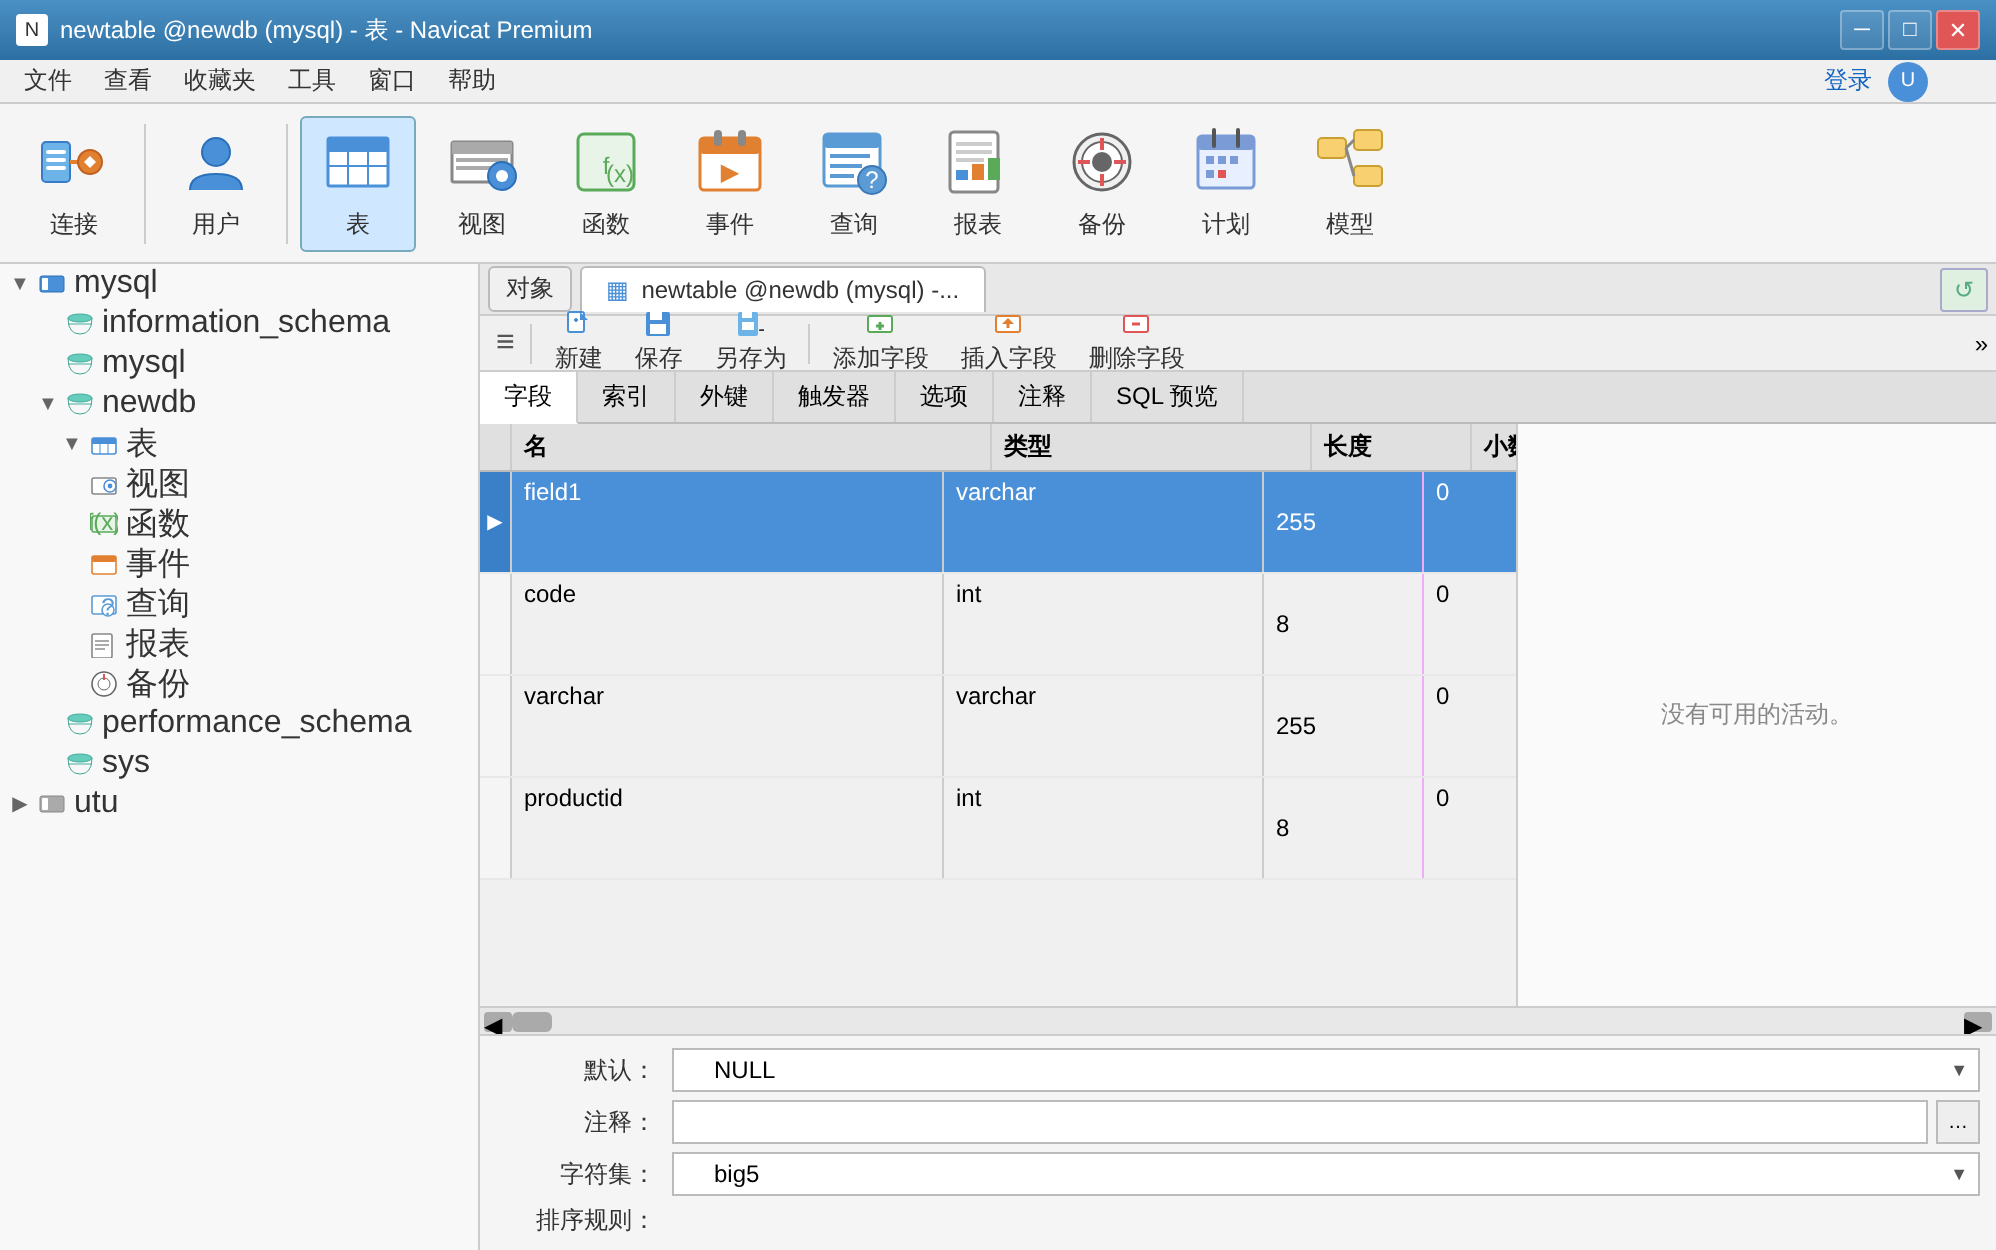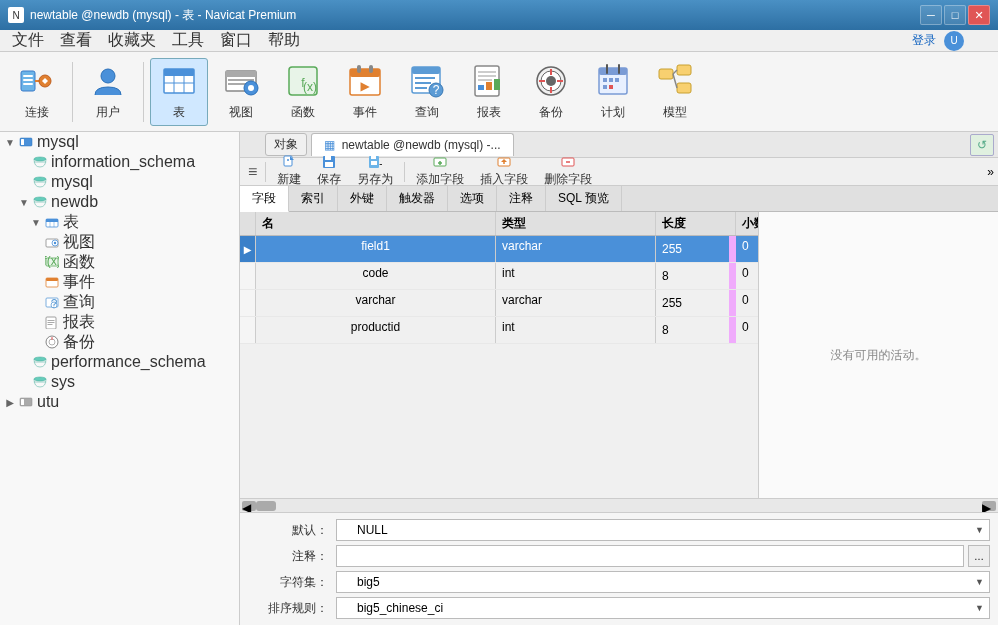--- a/index.html
+++ b/index.html
@@ -24,21 +24,21 @@
 
     
     .menu-bar {
       background: #f0f0f0;
       height: 22px;
       display: flex;
       align-items: center;
       padding: 0 4px;
       border-bottom: 1px solid #ccc;
     }
-    .menu-item { padding: 2px 8px; cursor: pointer; font-size: 16px; color: #333; }
+    .menu-item { padding: 2px 8px; cursor: pointer; font-size: 12px; color: #333; }
     .menu-bar-right { margin-left: auto; font-size: 12px; color: #333; padding-right: 30px; display: flex; align-items: center; gap: 8px; }
 
     
     .toolbar {
       background: #f5f5f5;
       height: 80px;
       display: flex;
       align-items: center;
       padding: 4px 8px;
       border-bottom: 1px solid #ccc;
@@ -100,21 +100,21 @@
 
     
     .object-bar {
       background: #e8e8e8;
       height: 26px;
       display: flex;
       align-items: center;
       border-bottom: 1px solid #ccc;
       padding: 0 4px;
     }
-    .obj-btn { padding: 2px 8px; font-size: 12px; color: #333; cursor: pointer; border: 1px solid #bbb; background: #f0f0f0; border-radius: 3px; margin-left: 21px; }
+    .obj-btn { padding: 2px 8px; font-size: 12px; color: #333; cursor: pointer; border: 1px solid #bbb; background: #f0f0f0; border-radius: 3px; }
     .tab-item { padding: 4px 12px; font-size: 12px; color: #333; cursor: pointer; background: #f0f0f0; border: 1px solid #bbb; border-bottom: none; border-radius: 3px 3px 0 0; margin-left: 4px; }
     .tab-item.active { background: white; }
 
     
     .table-toolbar {
       background: #f0f0f0;
       height: 28px;
       display: flex;
       align-items: center;
       padding: 0 4px;
@@ -155,23 +155,23 @@
     .col-arrow { width: 16px; flex-shrink: 0; background: #e0e0e0; border-right: 1px solid #ccc; }
     .col-name { width: 240px; padding: 3px 6px; border-right: 1px solid #ccc; font-weight: bold; flex-shrink: 0; }
     .col-type { width: 160px; padding: 3px 6px; border-right: 1px solid #ccc; font-weight: bold; flex-shrink: 0; }
     .col-len { width: 80px; padding: 3px 6px; border-right: 1px solid #ccc; font-weight: bold; flex-shrink: 0; }
     .col-dec { width: 60px; padding: 3px 6px; font-weight: bold; flex-shrink: 0; }
 
     .table-row { display: flex; border-bottom: 1px solid #e8e8e8; }
     .table-row.selected { background: #4a90d9; color: white; }
     .row-arrow { width: 16px; flex-shrink: 0; display: flex; align-items: center; justify-content: center; border-right: 1px solid #ccc; font-size: 10px; background: #f5f5f5; }
     .table-row.selected .row-arrow { background: #3a80c9; color: white; }
-    .row-name { width: 240px; padding: 3px 6px; border-right: 1px solid #ccc; flex-shrink: 0; text-align: center; }
+    .row-name { width: 216px; padding: 3px 6px; border-right: 1px solid #ccc; flex-shrink: 0; }
     .row-type { width: 160px; padding: 3px 6px; border-right: 1px solid #ccc; flex-shrink: 0; }
-    .row-len { width: 80px; padding: 6px 6px; border-right: 7px solid #f0abfc; flex-shrink: 0; }
+    .row-len { width: 80px; padding: 18px 6px; border-right: 1px solid #f0abfc; flex-shrink: 0; }
     .row-dec { width: 60px; padding: 3px 6px; flex-shrink: 0; }
 
     .right-activity {
       width: 240px;
       background: #fafafa;
       border-left: 1px solid #ccc;
       display: flex;
       align-items: center;
       justify-content: center;
       color: #888;
@@ -717,22 +717,15 @@
       <div class="form-label">字符集：</div>
       <div class="form-control">
         <div class="form-select-wrap">
           <select>
             <option>big5</option>
           </select>
         </div>
       </div>
 
       <div class="form-label">排序规则：</div>
-      <div class="form-control">
-        <div class="form-select-wrap">
-          <select>
-            <option>big5_chinese_ci</option>
-          </select>
-        </div>
-      </div>
     </div>
   </div>
 </div>
 
 </body></html>

